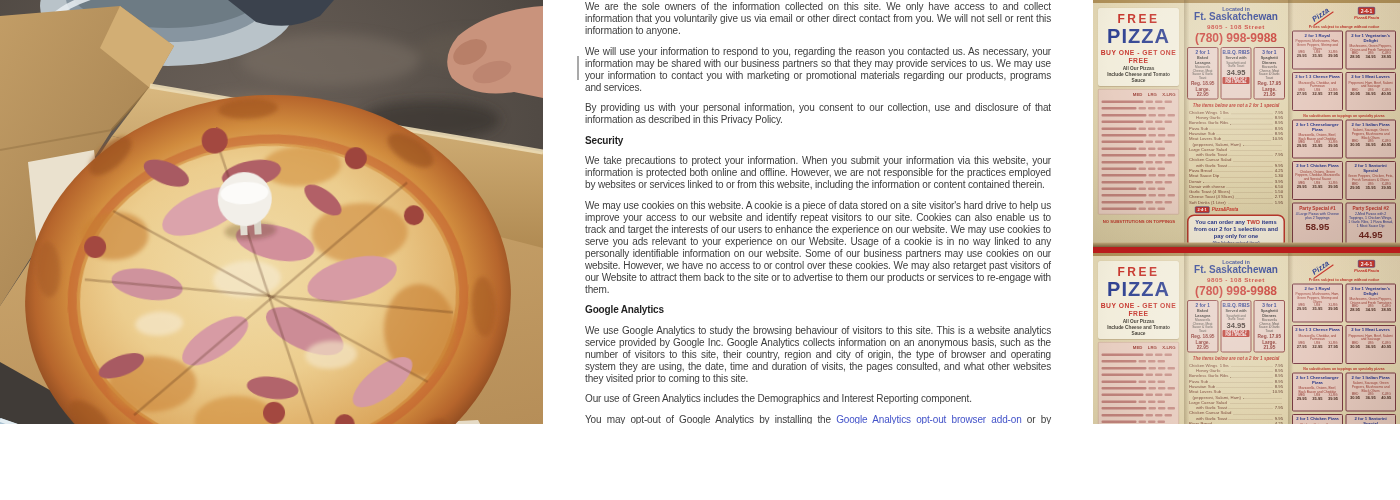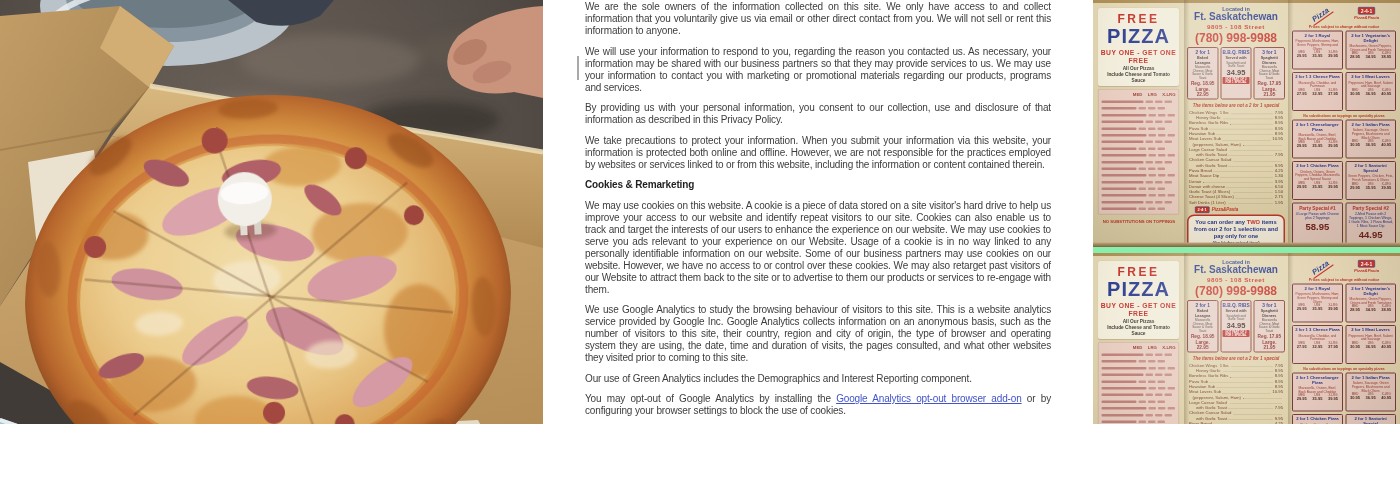--- a/index.html
+++ b/index.html
@@ -1,16 +1,16 @@
 <!DOCTYPE html>
 <html><head>
 <meta charset="utf-8">
 <style>
   html,body{margin:0;padding:0;background:#fff;}
-  .stage{position:relative;width:1400px;height:424px;overflow:hidden;background:#86efac;font-family:"Liberation Sans",sans-serif;}
+  .stage{position:relative;width:1400px;height:424px;overflow:hidden;background:#b91c1c;font-family:"Liberation Sans",sans-serif;}
 
   
   .photo{position:absolute;left:0;top:0;width:543px;height:500px;overflow:hidden;}
   .photo svg{display:block;}
 
   
   .policy{position:absolute;left:543px;top:0;width:550px;height:500px;box-sizing:border-box;
           padding:1px 42px 0 42px;background:#fff;color:#3d3d3d;
           font-size:10px;line-height:12px;letter-spacing:-0.15px;text-align:justify;}
   .policy p{margin:0 0 8.5px 0;}
@@ -263,23 +263,24 @@
         </g>
       </g>
     </svg>
   </div>
 
   <div class="policy">
     <div class="quote-bar"></div>
     <p>We are the sole owners of the information collected on this site. We only have access to and collect information that you voluntarily give us via email or other direct contact from you. We will not sell or rent this information to anyone.</p>
     <p>We will use your information to respond to you, regarding the reason you contacted us. As necessary, your information may be shared with our business partners so that they may provide services to us. We may use your information to contact you with marketing or promotional materials regarding our products, programs and services.</p>
     <p>By providing us with your personal information, you consent to our collection, use and disclosure of that information as described in this Privacy Policy.</p>
+    <h3>Security</h3>
     <p>We take precautions to protect your information. When you submit your information via this website, your information is protected both online and offline. However, we are not responsible for the practices employed by websites or services linked to or from this website, including the information or content contained therein.</p>
-    <h3>Cookies &amp; Remarketing</h3>
     <p>We may use cookies on this website. A cookie is a piece of data stored on a site visitor's hard drive to help us improve your access to our website and identify repeat visitors to our site. Cookies can also enable us to track and target the interests of our users to enhance the experience on our website. We may use cookies to serve you ads relevant to your experience on our Website. Usage of a cookie is in no way linked to any personally identifiable information on our website. Some of our business partners may use cookies on our website. However, we have no access to or control over these cookies. We may also retarget past visitors of our Website to attract them back to the site or to advertise to them our products or services to re-engage with them.</p>
+    <h3>Google Analytics</h3>
     <p>We use Google Analytics to study the browsing behaviour of visitors to this site. This is a website analytics service provided by Google Inc. Google Analytics collects information on an anonymous basis, such as the number of visitors to this site, their country, region and city of origin, the type of browser and operating system they are using, the date, time and duration of visits, the pages consulted, and what other websites they visited prior to coming to this site.</p>
     <p>Our use of Green Analytics includes the Demographics and Interest Reporting component.</p>
     <p>
       <span>You may opt-out of Google Analytics by installing the </span><a href="#">Google Analytics opt-out browser add-on</a><span> or by configuring your browser settings to block the use of cookies.</span>
     </p>
 
   </div>
 
   <div class="menus">
     <div class="menu-slot" id="menu-top">

